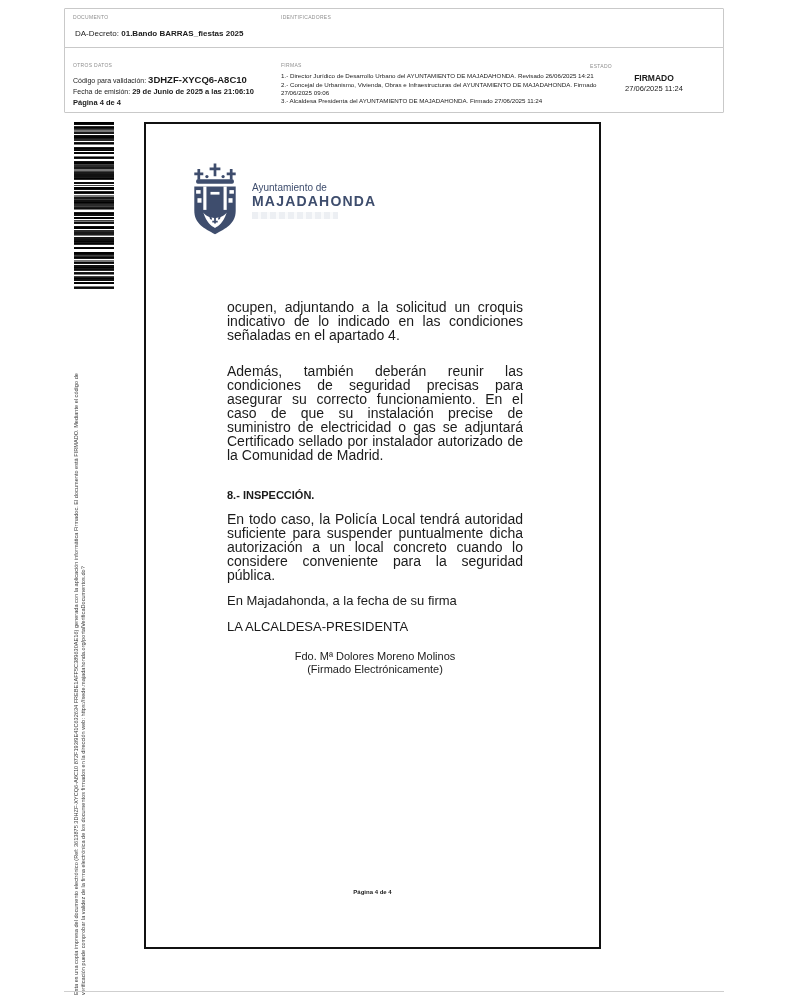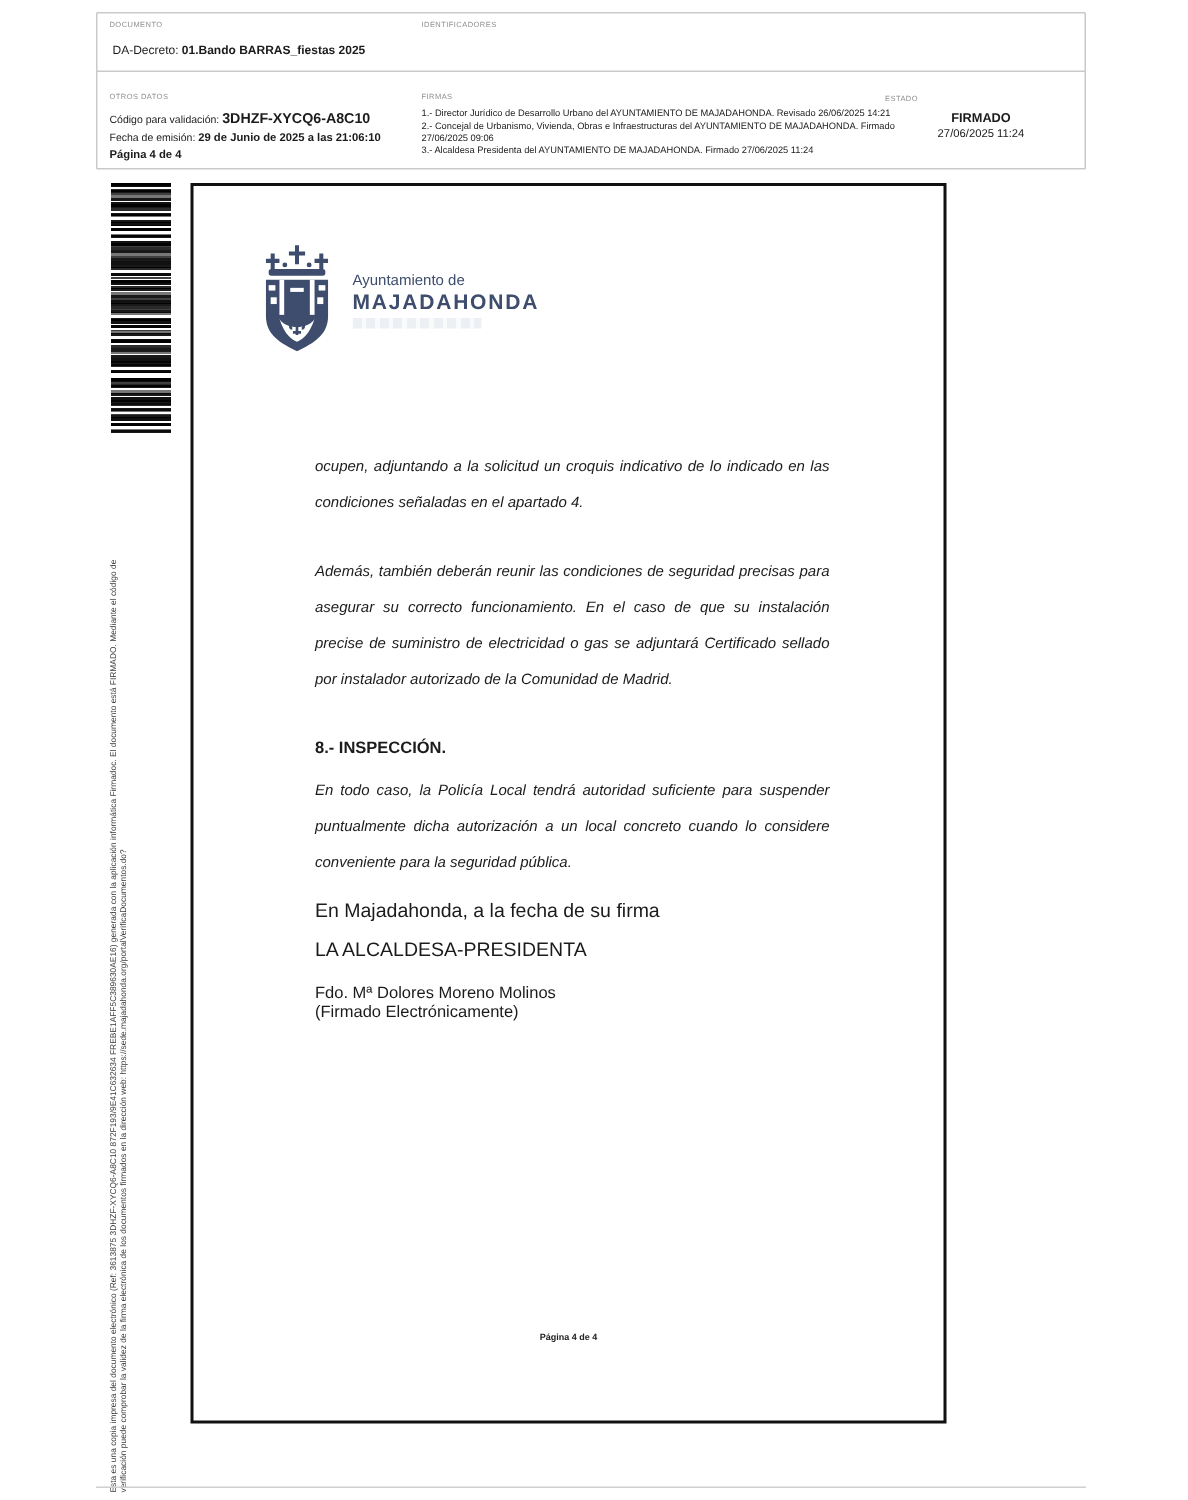--- a/index.html
+++ b/index.html
@@ -43,43 +43,43 @@
       repeating-linear-gradient(180deg, #111 0 3px, #fff 3px 4px, #2a2a2a 4px 6px, #fff 6px 8px, #777 8px 10px, #fff 10px 13px);
   }
   #vertical-note {
     position:absolute; left:73px; top:293px; width:702px;
     transform: rotate(-90deg) translateX(-702px); transform-origin:0 0;
     font-size:5.6px; line-height:7.4px; color:#3a3a3a; white-space:nowrap;
   }
 
   
   #page-frame {
-    position:absolute; left:127px; top:122px; width:504px; height:827px;
+    position:absolute; left:144px; top:122px; width:457px; height:827px;
     border:2px solid #111; background:#fff;
   }
   #page-header { display:flex; align-items:center; margin:38px 30px 0 42px; }
   #logo-block { display:flex; align-items:center; }
   #logo-text { margin-left:10px; }
   #logo-line1 { font-size:10px; color:#3e4d6d; }
   #logo-line2 { font-size:14px; font-weight:bold; letter-spacing:1.2px; color:#3e4d6d; }
   #logo-fade {
     margin-top:3px; height:7px; width:86px; opacity:.55;
     background: repeating-linear-gradient(90deg, #dde2e9 0 6px, #f4f6f8 6px 9px);
   }
   #dept-block {
     margin-left:auto; width:270px; text-align:center;
     font-size:10.5px; font-weight:bold; letter-spacing:.4px; line-height:14px;
     color:#a0b2c9; text-shadow:0 0 .4px #8ea2bc;
   }
   #page-body { margin:62px 76px 0 81px; }
-  .para { font-size:10px; line-height:24px; text-align:justify; color:#1b1b1b;font-style:italic; }
+  .para { font-size:14px; line-height:14px; text-align:justify; color:#1b1b1b; }
   .gap { height:22px; }
   .bodyheading { font-size:11px; line-height:22px; font-weight:bold; }
   .centerline { font-size:13px; line-height:22px; }
-  #sig-block { font-size:11px; line-height:13px; }
+  #sig-block { text-align:center; font-size:11px; line-height:13px; }
   #page-footer {
     position:absolute; left:0; right:0; bottom:52px; text-align:center;
     font-size:6px; font-weight:bold; color:#222;
   }
   #bottom-rule {
     position:absolute; left:64px; top:991px; width:660px; height:1px; background:#cfcfcf;
   }
   .crest { display:block; }
 </style>
 </head>

